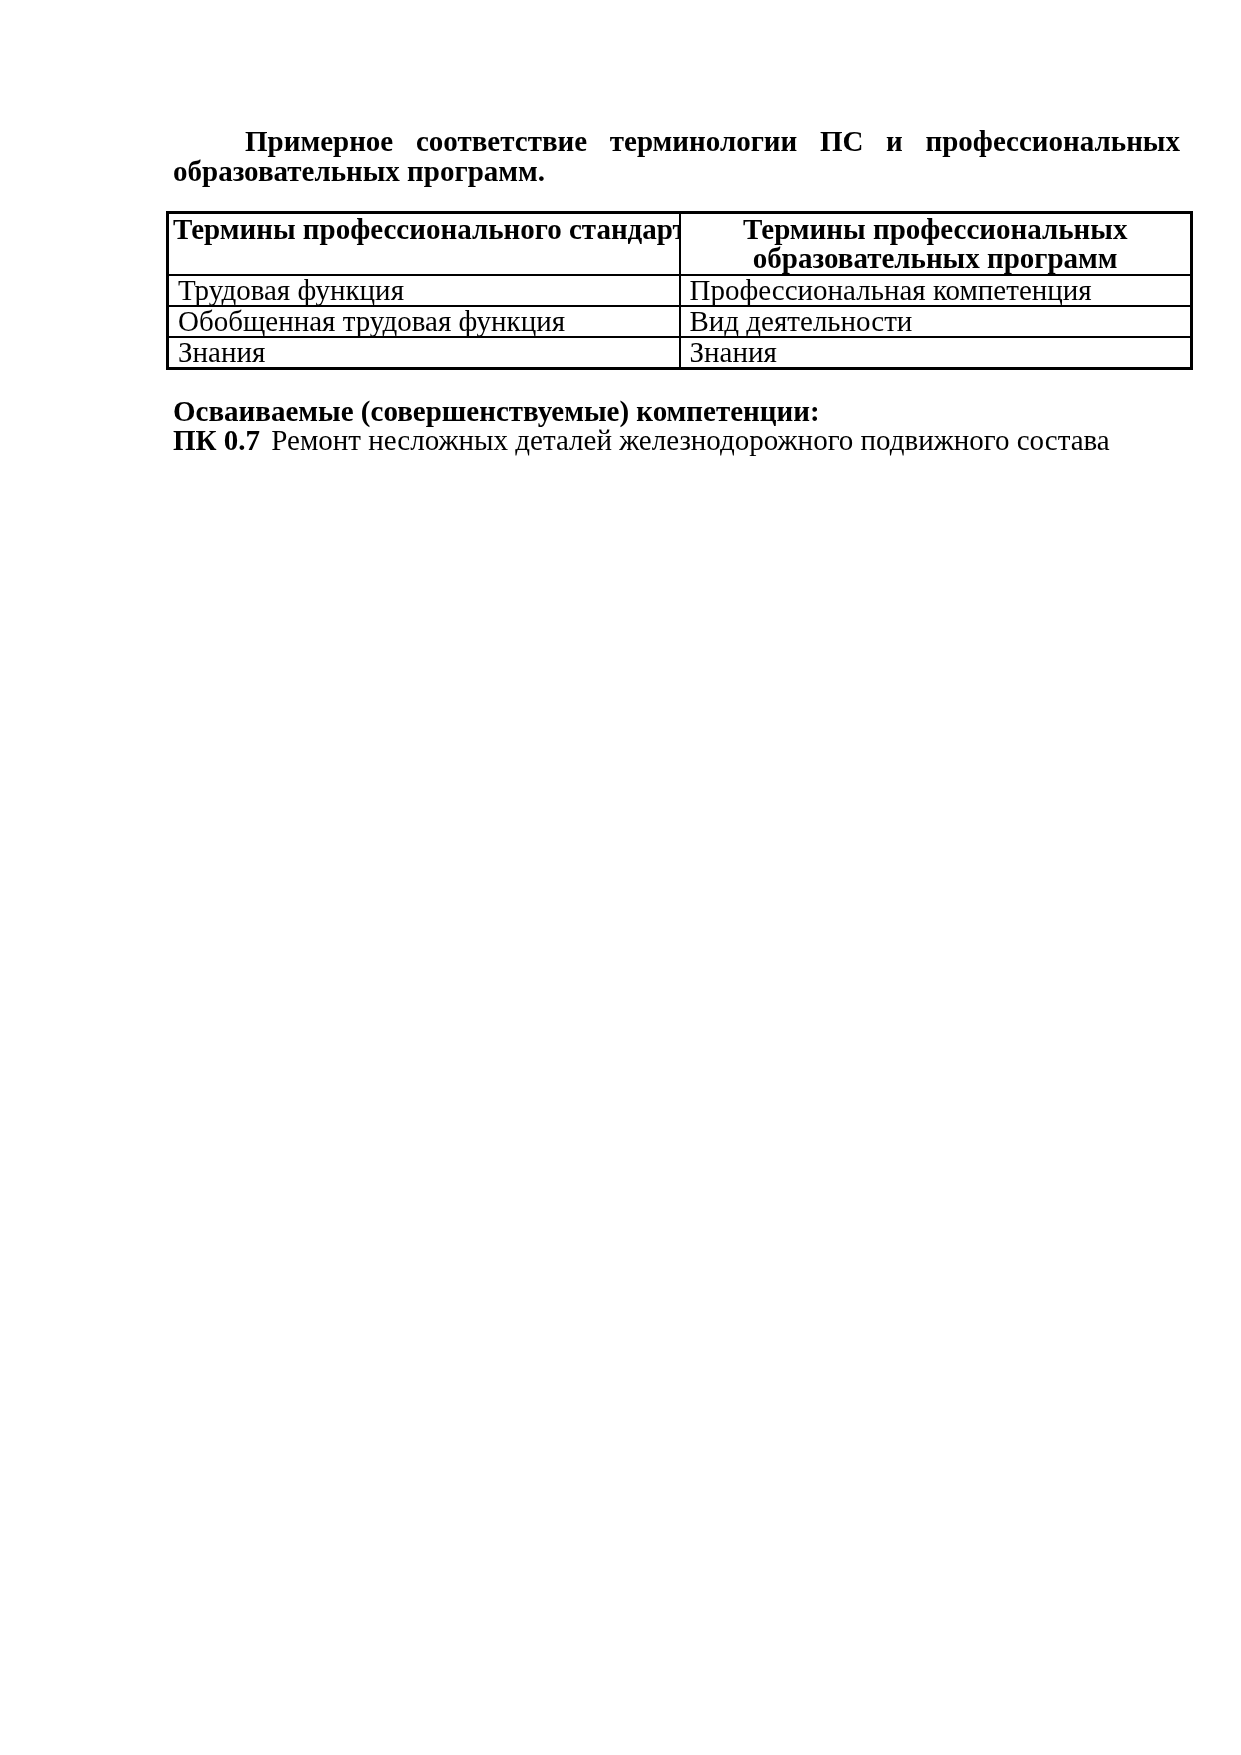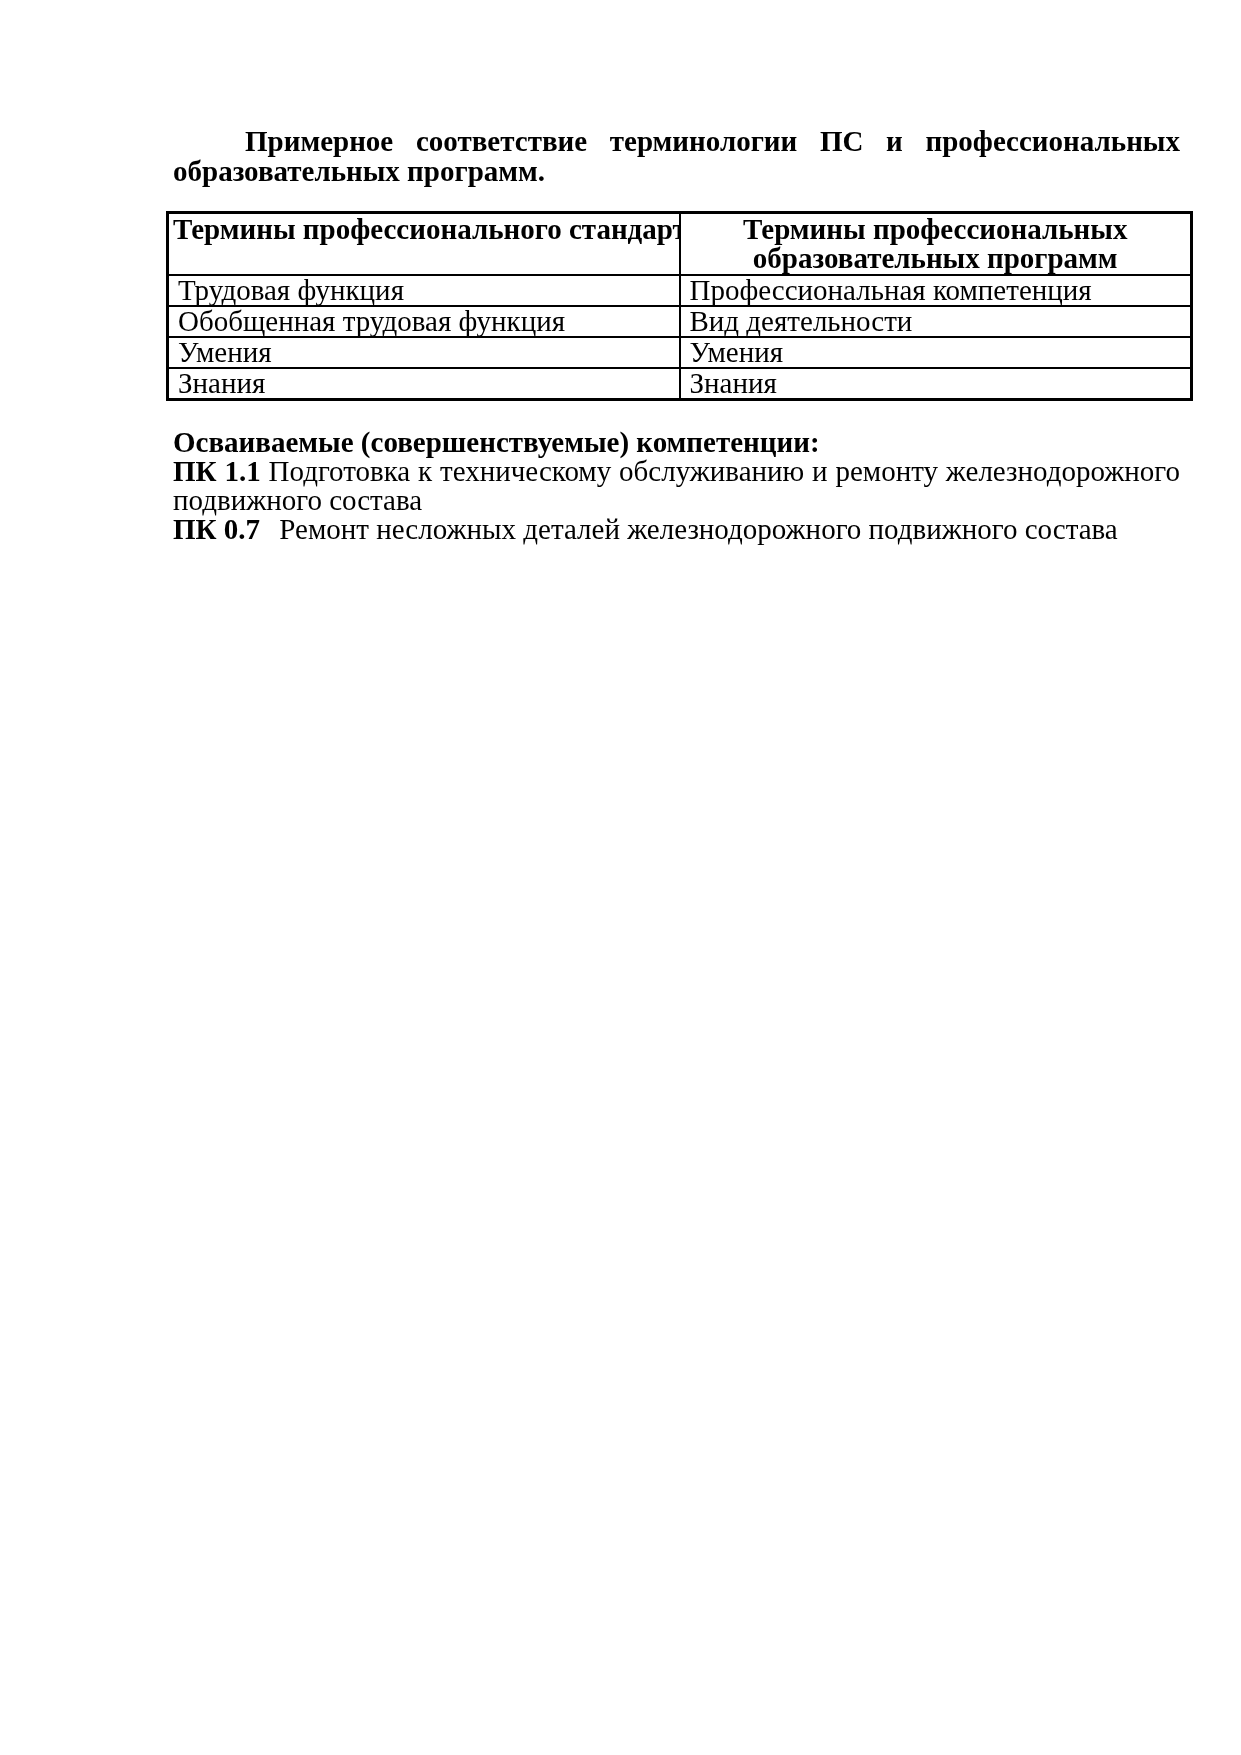--- a/index.html
+++ b/index.html
@@ -75,21 +75,21 @@
     margin: 0;
     padding: 0 13px 0 7px;
     font-size: 29px;
     line-height: 29px;
     text-align: justify;
   }
   .pk .pk-label {
     font-weight: bold;
   }
   .pk.wide-gap .pk-text {
-    margin-left: 12px;
+    margin-left: 4px;
   }
 </style>
 </head>
 <body>
 
 <div class="page">
   <div class="content">
 
     <p class="heading">Примерное соответствие терминологии ПС и профессиональных образовательных программ.</p>
 
@@ -103,36 +103,28 @@
       <tbody>
         <tr>
           <td>Трудовая функция</td>
           <td>Профессиональная компетенция</td>
         </tr>
         <tr>
           <td>Обобщенная трудовая функция</td>
           <td>Вид деятельности</td>
         </tr>
         <tr>
-          <td>Умения</td>
-          <td>Умения</td>
-        </tr>
-        <tr>
           <td>Знания</td>
           <td>Знания</td>
         </tr>
       </tbody>
     </table>
 
     <p class="comp-title">Осваиваемые (совершенствуемые) компетенции:</p>
 
-    <p class="pk">
-      <span class="pk-label">ПК 1.1</span>
-      <span class="pk-text">Подготовка к техническому обслуживанию и ремонту железнодорожного подвижного состава</span>
-    </p>
 
     <p class="pk wide-gap">
       <span class="pk-label">ПК 0.7</span>
       <span class="pk-text">Ремонт несложных деталей железнодорожного подвижного состава</span>
     </p>
 
   </div>
 </div>
 
 </body></html>

